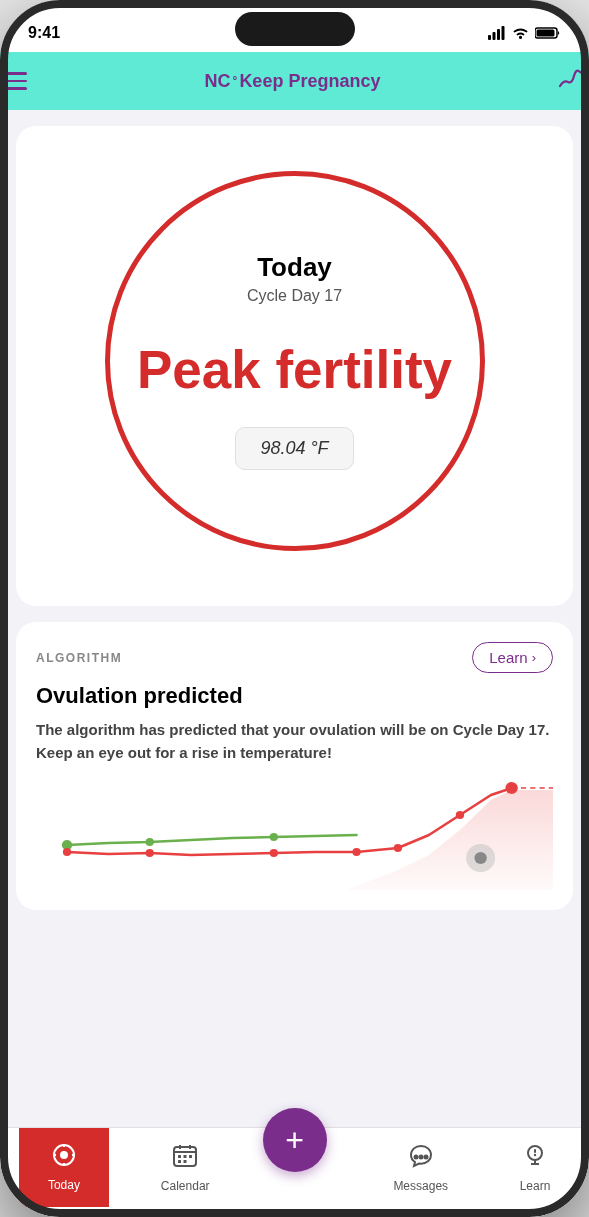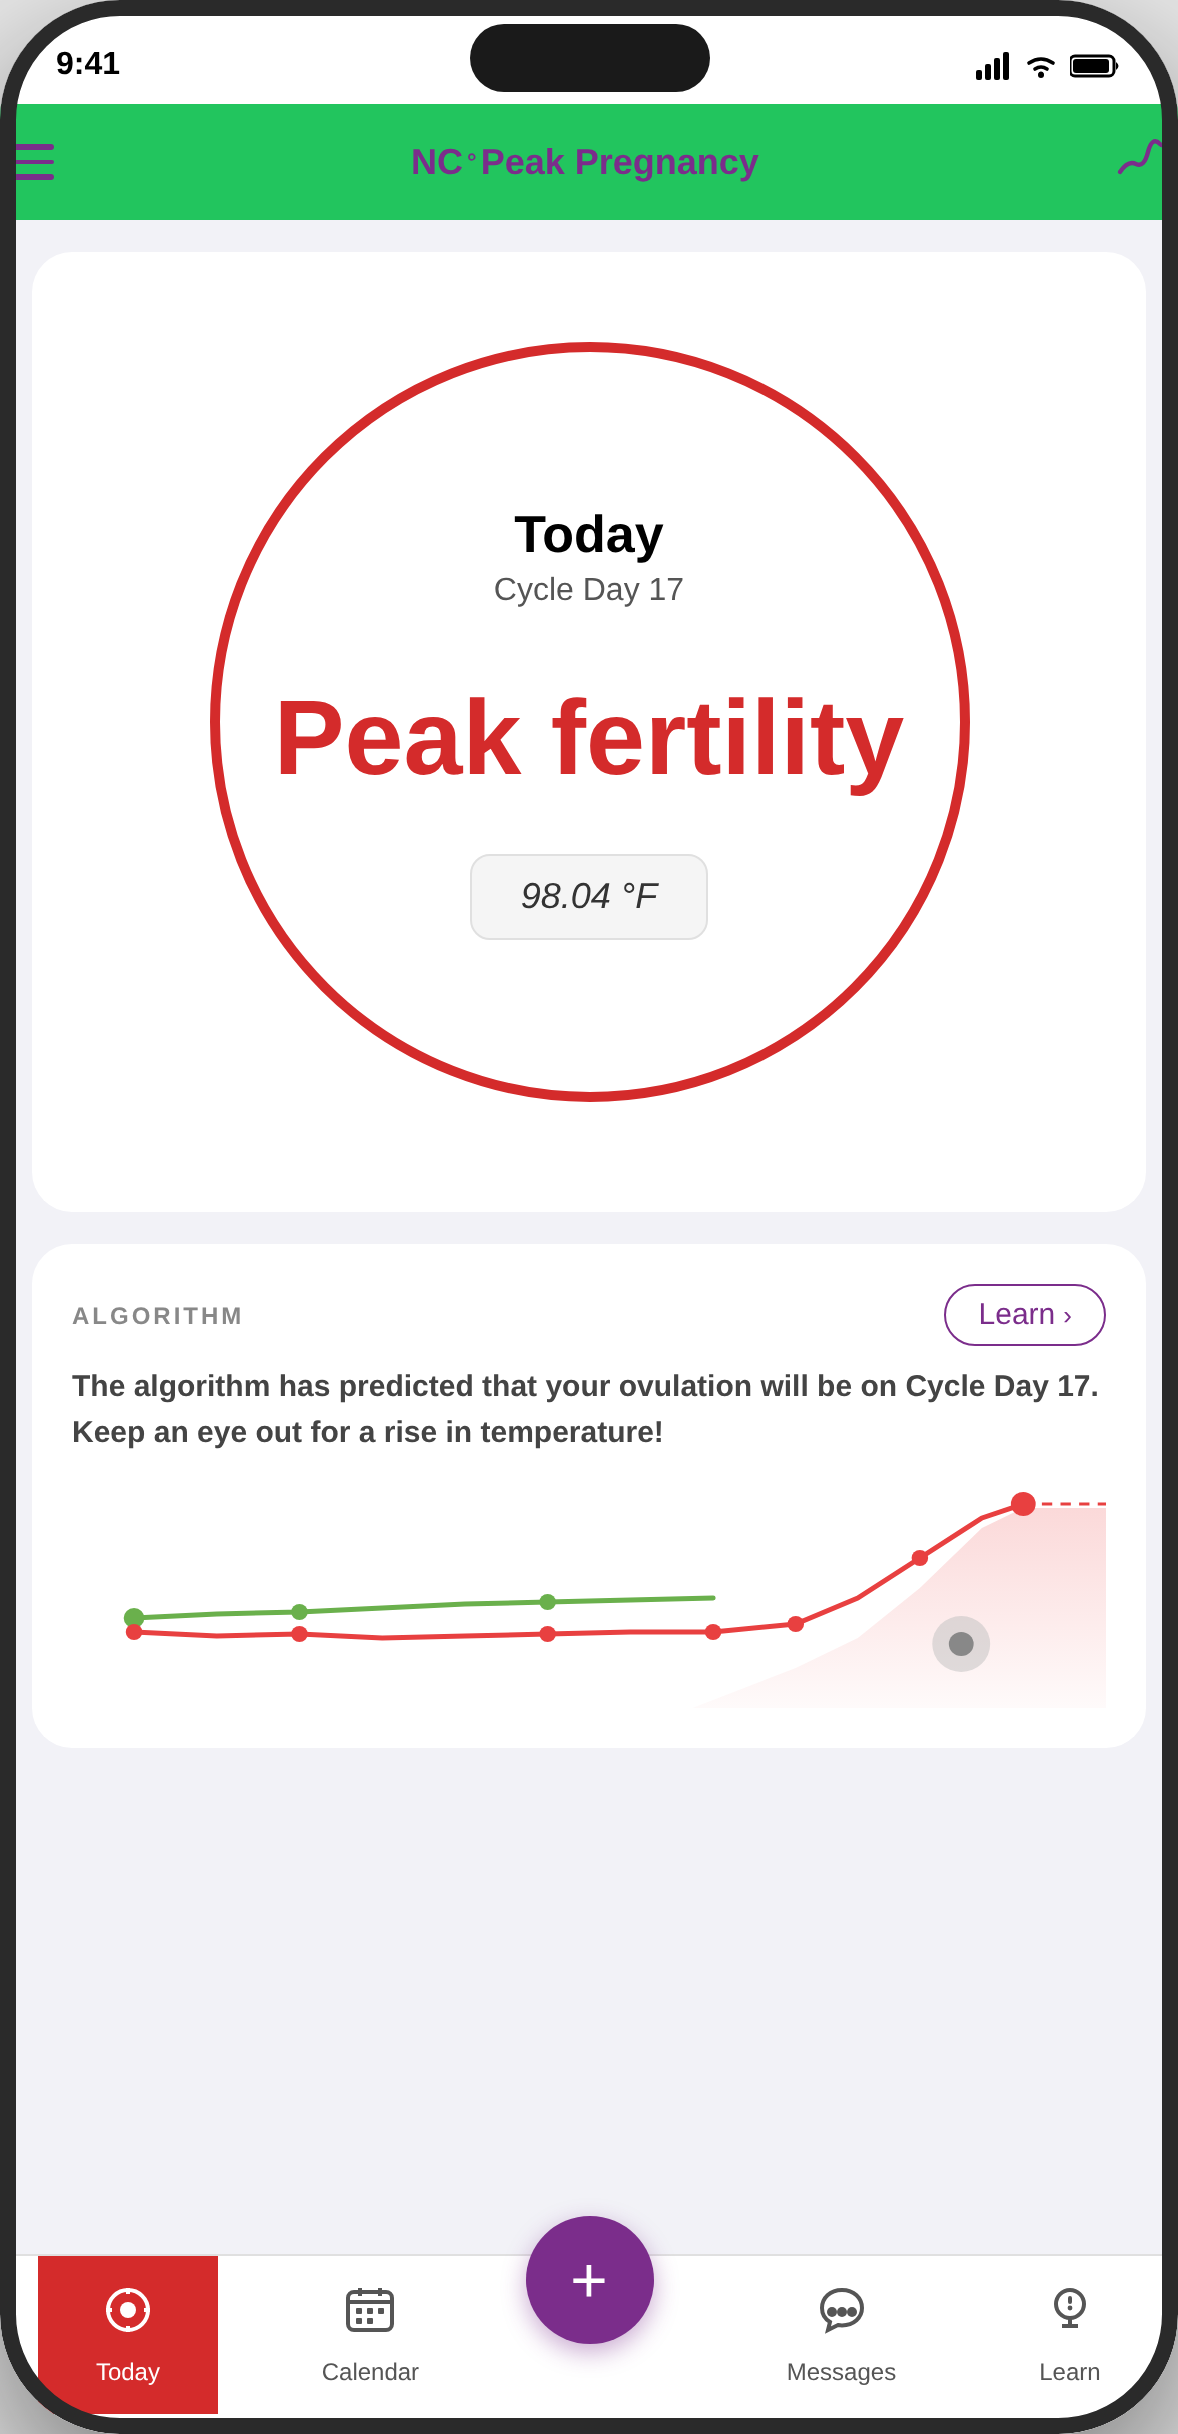--- a/index.html
+++ b/index.html
@@ -75,21 +75,21 @@
     .screen {
       flex: 1;
       background: #f2f2f7;
       display: flex;
       flex-direction: column;
       overflow: hidden;
     }
 
     
     .header {
-      background: #22c55e;
+      background: #5eead4;
       padding: 14px 3px;
       display: flex;
       align-items: center;
       justify-content: space-between;
     }
 
     .hamburger-icon {
       display: flex;
       flex-direction: column;
       gap: 5px;
@@ -381,21 +381,21 @@
 
     <div class="header">
       <div class="hamburger-icon">
         <span></span>
         <span></span>
         <span></span>
       </div>
       <div class="header-title">
         <span class="nc-logo-text">NC</span>
           <span class="nc-degree">°</span>
-          <span>Peak Pregnancy</span>
+          <span>Keep Pregnancy</span>
       </div>
       <div class="chart-icon">
         <svg width="28" height="24" viewBox="0 0 28 24" fill="none">
           <path d="M2 20 Q6 14 10 16 Q14 18 16 10 Q18 2 22 6 Q24 8 26 4" stroke="#7b2d8b" stroke-width="2.2" stroke-linecap="round" stroke-linejoin="round" fill="none"></path>
         </svg>
       </div>
     </div>
 
     <div class="scroll-content">
 
@@ -411,20 +411,21 @@
       </div>
 
       <div class="algorithm-card">
         <div class="algorithm-header">
           <span class="algorithm-label">ALGORITHM</span>
           <button class="graph-button">
             <span>Learn</span>
             <span class="chevron"> ›</span>
           </button>
         </div>
+        <div class="ovulation-title">Ovulation predicted</div>
         <div class="ovulation-desc">The algorithm has predicted that your ovulation will be on Cycle Day 17. Keep an eye out for a rise in temperature!</div>
 
         <div class="mini-chart">
           <svg viewBox="0 0 500 110" preserveAspectRatio="none">
 
             <defs>
               <linearGradient id="areaGrad" x1="0" y1="0" x2="0" y2="1">
                 <stop offset="0%" stop-color="#f5a0a0" stop-opacity="0.4"></stop>
                 <stop offset="100%" stop-color="#f5a0a0" stop-opacity="0.05"></stop>
               </linearGradient>

